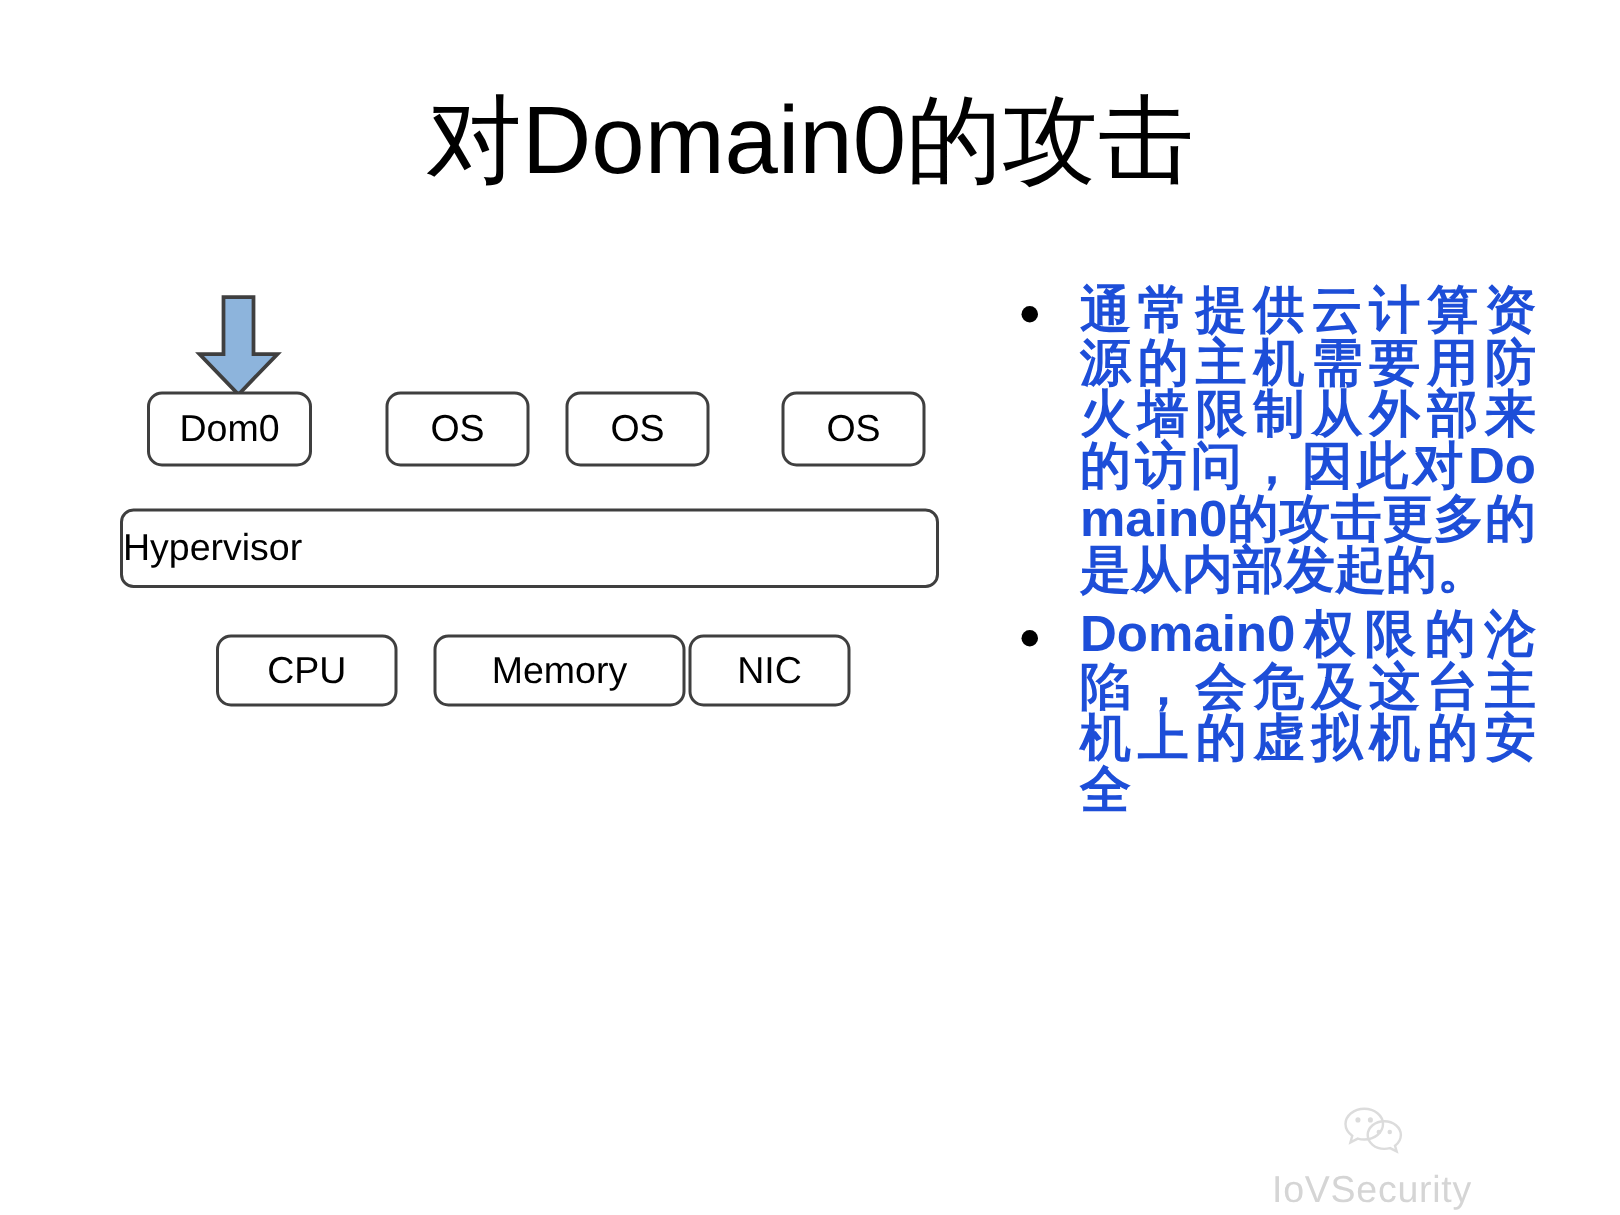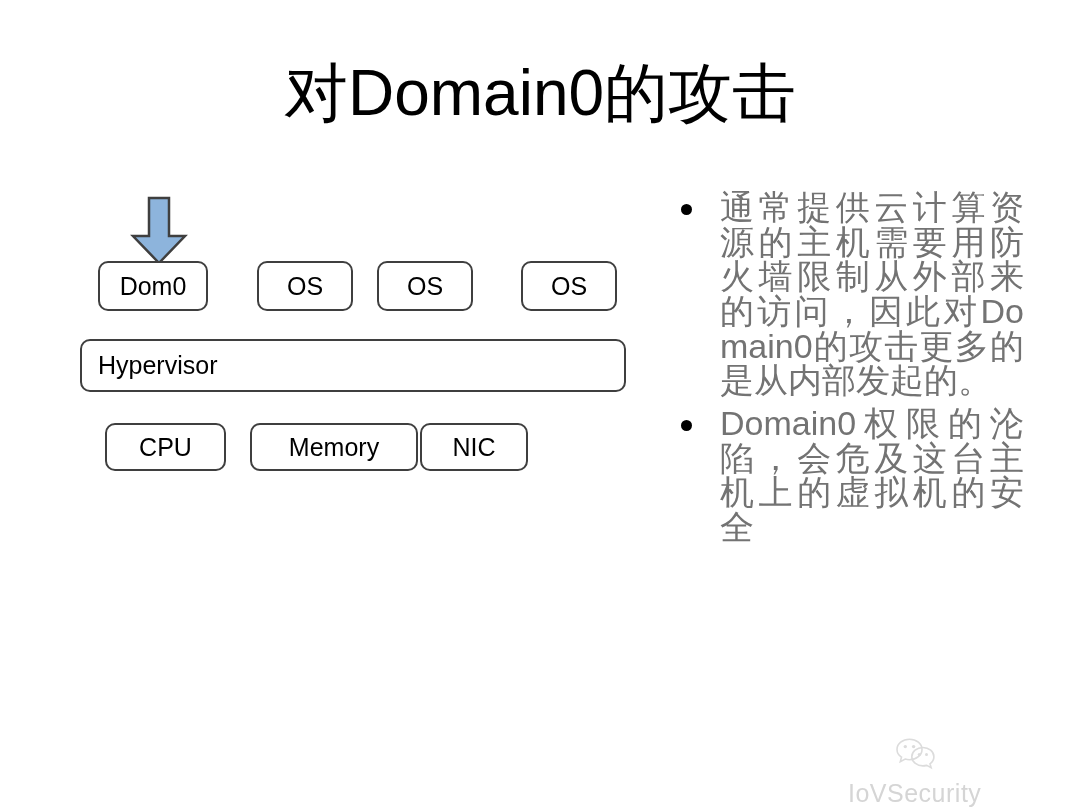--- a/index.html
+++ b/index.html
@@ -50,40 +50,40 @@
     border-radius: 10px;
     display: flex;
     align-items: center;
     font-size: 25px;
     color: #000000;
     white-space: nowrap;
   }
   .node-box.centered { justify-content: center; }
   .node-box.lead {
     justify-content: flex-start;
-    padding-left: 16px;
+    border-radius: 9px;
   }
 
   
   .row-guest { top: 261px; height: 50px; }
   #box-dom0 { left: 98px;  width: 110px; }
   #box-os-1 { left: 257px; width: 96px;  }
   #box-os-2 { left: 377px; width: 96px;  }
   #box-os-3 { left: 521px; width: 96px;  }
 
   
   #box-hypervisor {
     left: 80px;
     top: 339px;
     width: 546px;
     height: 53px;
   }
 
   
-  .row-hw { top: 423px; height: 48px; }
+  .row-hw { top: 423px; height: 48px; margin-left: 39px; }
   #box-cpu    { left: 105px; width: 121px; }
   #box-memory { left: 250px; width: 168px; }
   #box-nic    { left: 420px; width: 108px; }
 
   
   #attack-arrow {
     position: absolute;
     left: 130px;
     top: 196px;
     width: 58px;
@@ -96,24 +96,25 @@
     left: 668px;
     top: 190px;
     width: 356px;
   }
   .bullet-item {
     position: relative;
     padding-left: 52px;
     margin: 0 0 8px 0;
     font-size: 34px;
     line-height: 1.02;
-    color: #737373;
+    color: #1d4ed8;
     text-align: justify;
     text-justify: inter-character;
     word-break: break-all;
+    font-weight: bold;
   }
   .bullet-item .bullet-dot {
     position: absolute;
     left: 13px;
     top: 14px;
     width: 11px;
     height: 11px;
     border-radius: 50%;
     background: #000000;
   }

